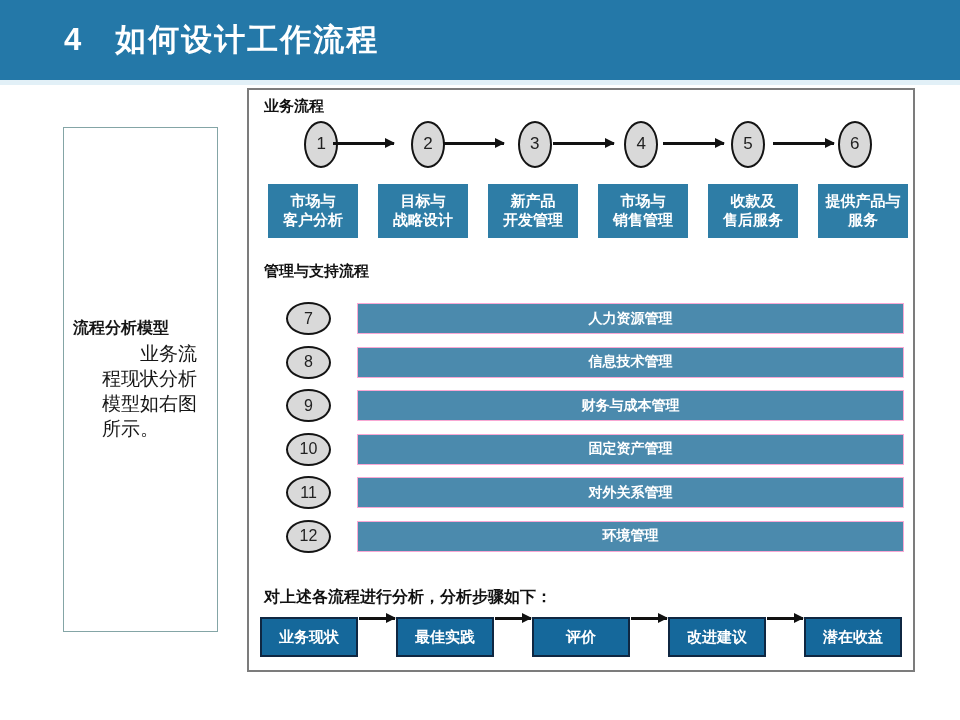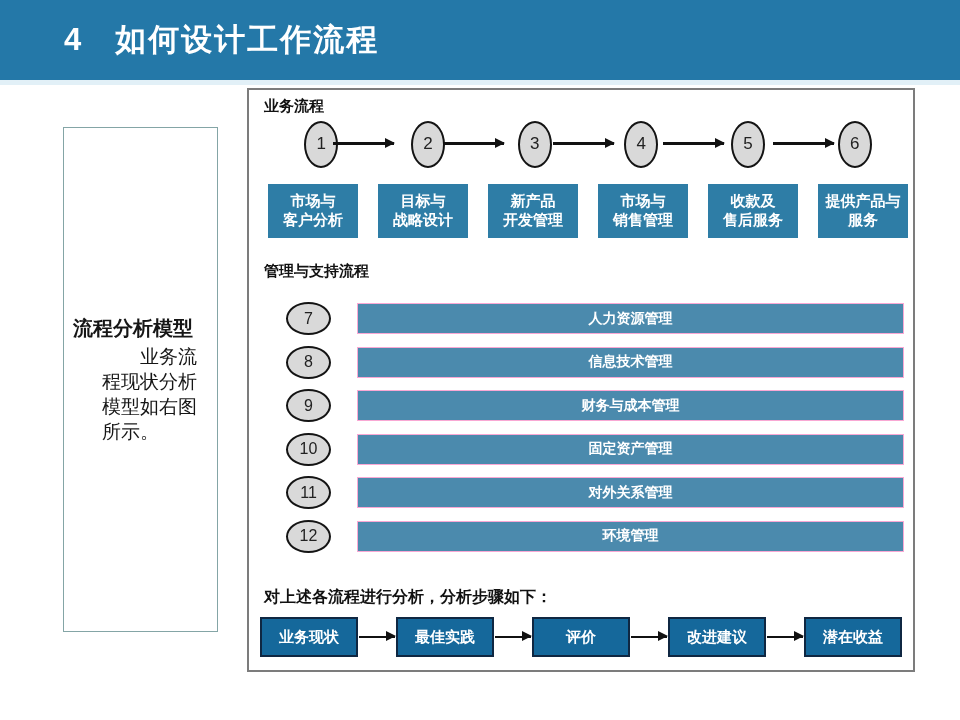--- a/index.html
+++ b/index.html
@@ -16,21 +16,21 @@
   .header .num{margin-left:64px;font-size:31px;font-weight:bold;}
   .header .title{margin-left:34px;font-size:31px;font-weight:bold;letter-spacing:2px;}
   .header-strip{position:absolute;left:0;top:80px;width:960px;height:5px;background:#e2f0f7;}
 
   
   .left-panel{
     position:absolute;left:63px;top:127px;width:155px;height:505px;box-sizing:border-box;
     background:#ffffff;border:1.5px solid #84a5a6;
     display:flex;flex-direction:column;justify-content:center;padding:8px 9px;
   }
-  .note-title{font-size:20px;font-weight:bold;color:#161616;}
+  .note-title{font-size:16px;font-weight:bold;color:#161616;}
   .note-body{font-size:19px;line-height:1.32;text-indent:2em;margin-top:2px;color:#161616;margin-left:29px;}
 
   
   .diagram{
     position:absolute;left:247px;top:88px;width:668px;height:584px;box-sizing:border-box;
     background:#ffffff;border:2px solid #7c7c7c;
   }
   .section-label{position:absolute;font-weight:bold;color:#111;}
   .biz-label{left:15px;top:7px;font-size:15px;}
   .mgmt-label{left:15px;top:172px;font-size:15px;}
@@ -71,21 +71,21 @@
   }
   .mgmt-bar{
     position:absolute;left:108px;right:9px;top:0;bottom:0;
     background:#4b8aad;border:1px solid #f9a8d4;
     color:#ffffff;font-weight:bold;font-size:14px;
     display:flex;align-items:center;justify-content:center;
   }
 
   
   .analysis-row{position:absolute;left:11px;top:527px;width:642px;height:40px;
-    display:flex;align-items:center;}
+    display:flex;}
   .analysis-box{
     width:98px;height:40px;box-sizing:border-box;flex:0 0 auto;
     background:#15689b;border:2.5px solid #0f2742;
     color:#ffffff;font-weight:bold;font-size:15px;
     display:flex;align-items:center;justify-content:center;
   }
   .aarrow{flex:1 1 auto;position:relative;height:2.5px;background:#111;margin:0 1px;}
   .aarrow::after{
     content:"";position:absolute;right:-1px;top:-4.5px;width:0;height:0;
     border-left:10px solid #111;border-top:5.5px solid transparent;border-bottom:5.5px solid transparent;

